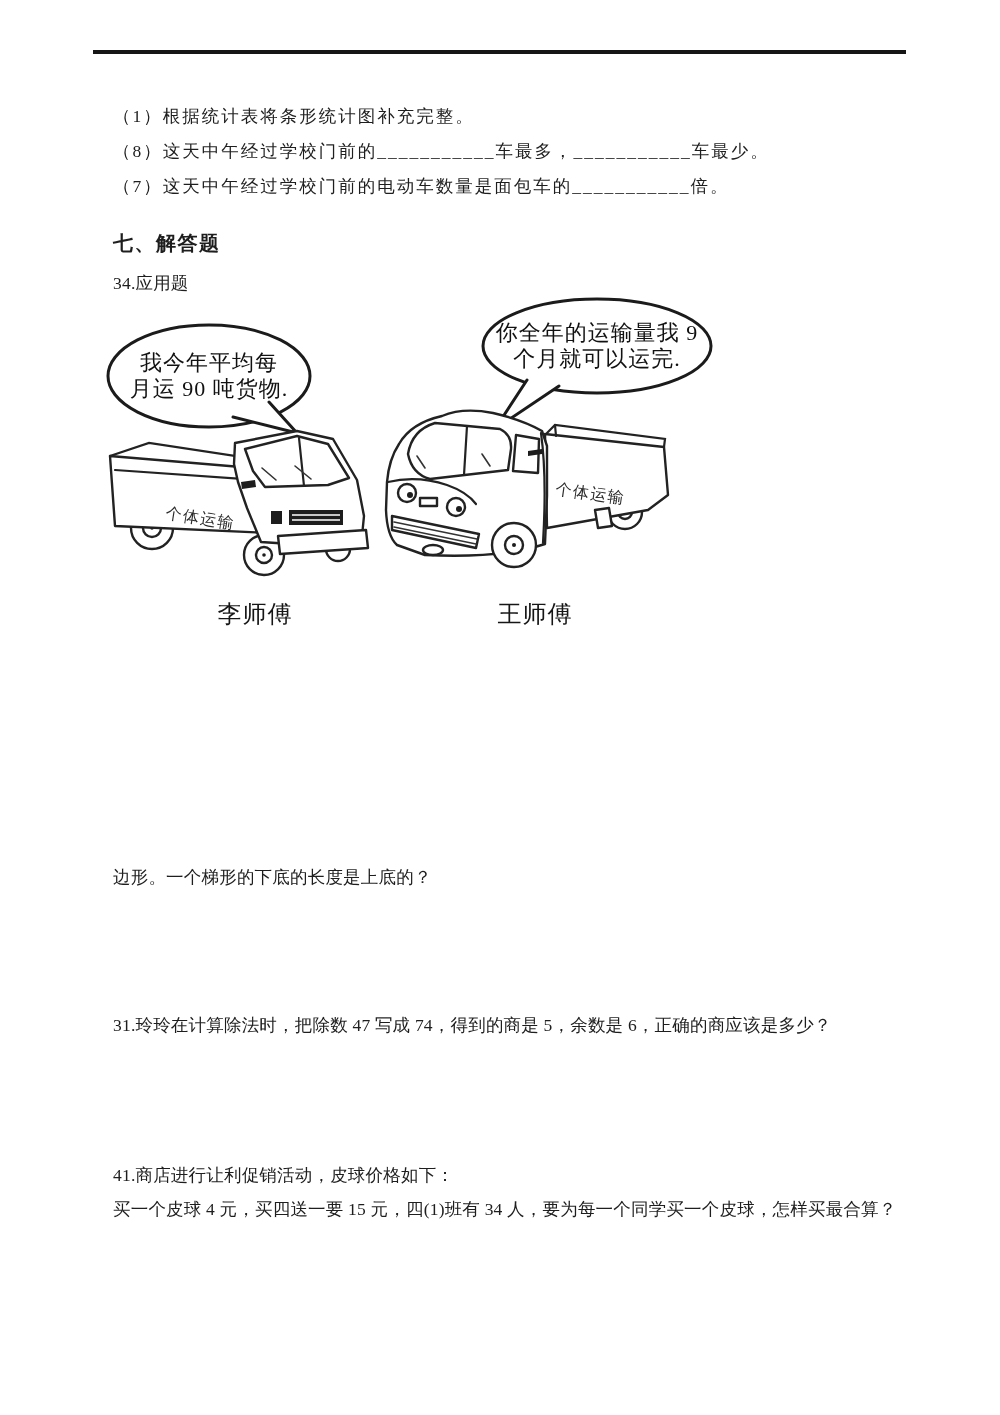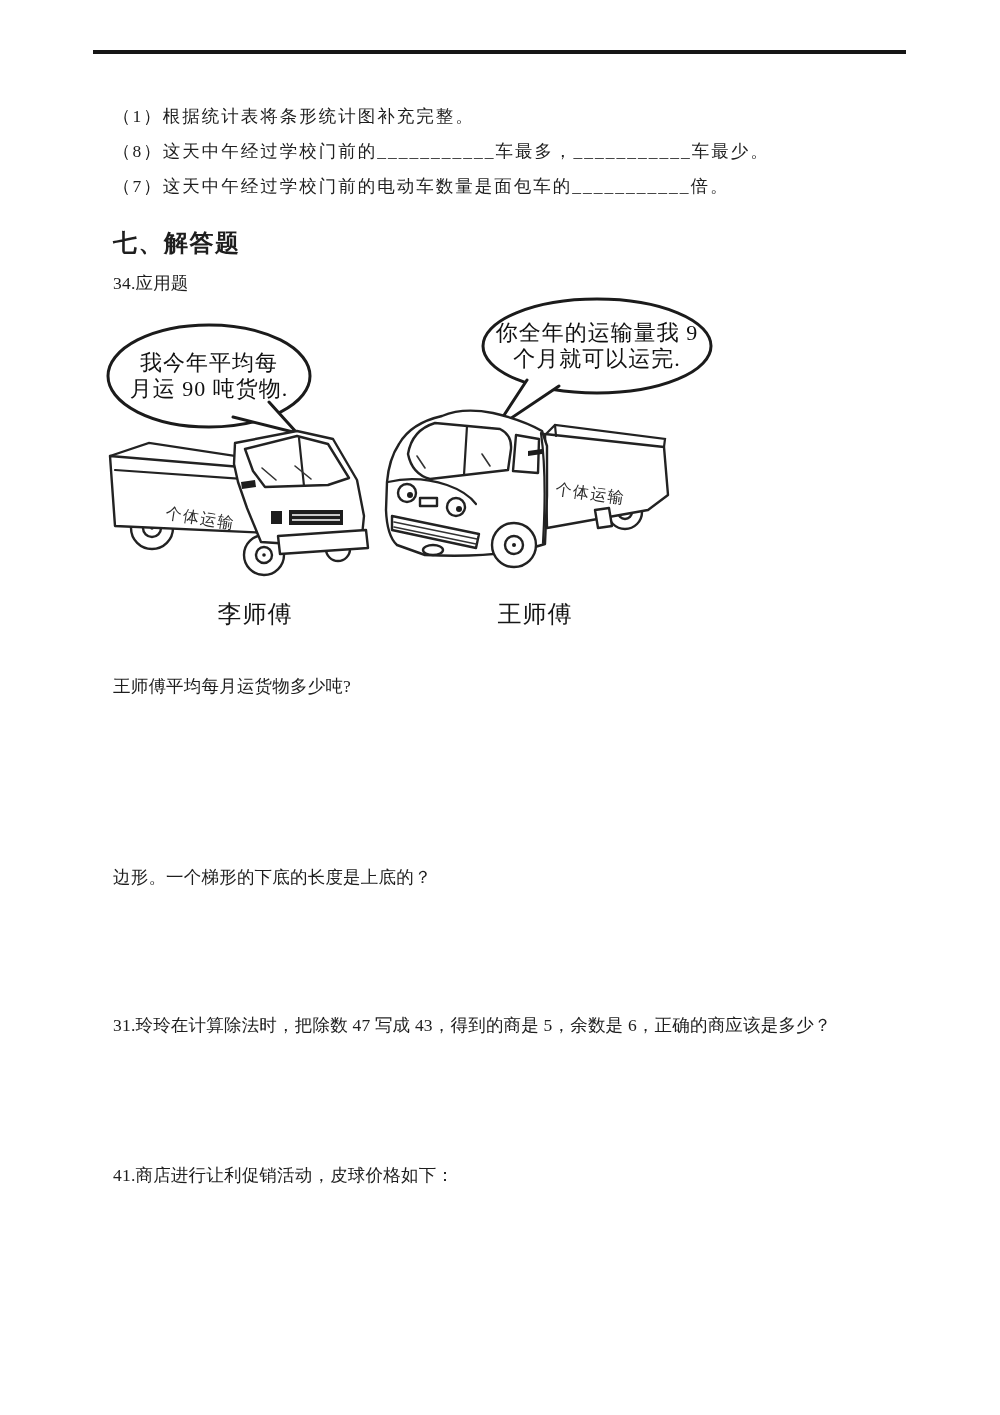--- a/index.html
+++ b/index.html
@@ -4,21 +4,21 @@
 <style>
   html,body{margin:0;padding:0;background:#ffffff;}
   .page{
     position:relative;width:1000px;height:1415px;background:#ffffff;overflow:hidden;
     font-family:"Liberation Serif","DejaVu Serif",serif;color:#1e1e1e;
   }
   .divider{position:absolute;left:93px;top:50px;width:813px;height:4px;background:#161616;}
   .t{position:absolute;left:113px;width:815px;font-size:17.5px;line-height:24px;
      letter-spacing:0.2px;white-space:nowrap;}
   .t.stats{letter-spacing:2px;}
-  .t.sect{font-weight:bold;font-size:24px;letter-spacing:1.5px;}
+  .t.sect{font-weight:bold;font-size:20px;letter-spacing:1.5px;}
   .illu{position:absolute;left:95px;top:296px;width:640px;height:352px;}
   
   .bub{fill:#ffffff;stroke:#1b1b1b;stroke-width:3;stroke-linejoin:round;stroke-linecap:round;}
   .bubtxt{font-family:"Liberation Serif","DejaVu Serif",serif;font-size:22px;fill:#111;
           text-anchor:middle;letter-spacing:1px;}
   .part{fill:#ffffff;stroke:#222;stroke-width:2.4;stroke-linejoin:round;stroke-linecap:round;}
   .ln{fill:none;stroke:#222;stroke-width:2.2;stroke-linecap:round;}
   .lnthin{fill:none;stroke:#333;stroke-width:1.6;stroke-linecap:round;}
   .wh{fill:#ffffff;stroke:#222;stroke-width:2.4;}
   .dark{fill:#1d1d1d;stroke:none;}
@@ -124,21 +124,21 @@
         <circle class="wh" cx="419" cy="249" r="22"></circle>
         <circle class="wh" cx="419" cy="249" r="9"></circle>
         <circle class="dark" cx="419" cy="249" r="2"></circle>
       </g>
 
       <text class="lab" x="160" y="326">李师傅</text>
       <text class="lab" x="440" y="326">王师傅</text>
     </svg>
   </div>
 
-  <div class="t" style="top:674px">王师傅平均每月运货物多少吨?</div>
 
   <div class="t" style="top:865px">边形。一个梯形的下底的长度是上底的？</div>
 
-  <div class="t" style="top:1013px">31.玲玲在计算除法时，把除数 47 写成 43，得到的商是 5，余数是 6，正确的商应该是多少？</div>
+  <div class="t" style="top:1013px">31.玲玲在计算除法时，把除数 47 写成 74，得到的商是 5，余数是 6，正确的商应该是多少？</div>
 
   <div class="t" style="top:1163px">41.商店进行让利促销活动，皮球价格如下：</div>
+  <div class="t" style="top:1197px">买一个皮球 4 元，买四送一要 15 元，四(1)班有 34 人，要为每一个同学买一个皮球，怎样买最合算？</div>
 
 </div>
 
 </body></html>

